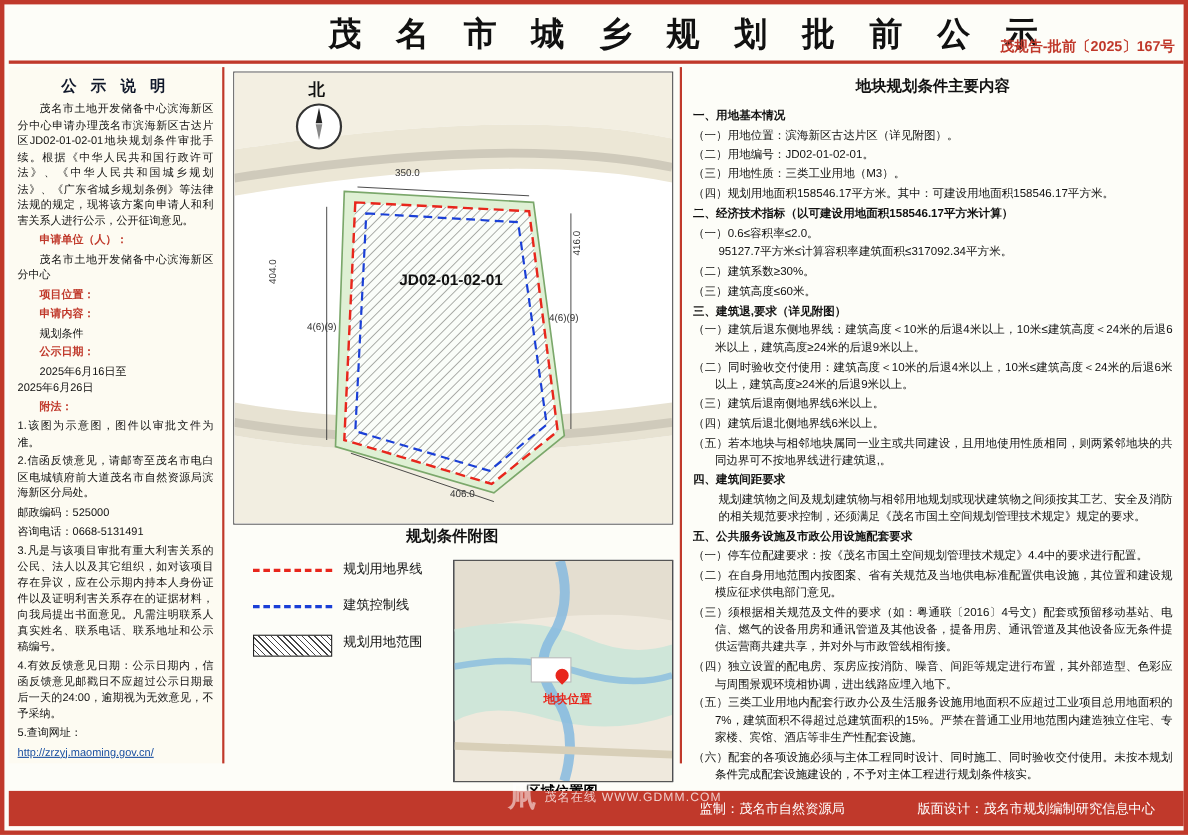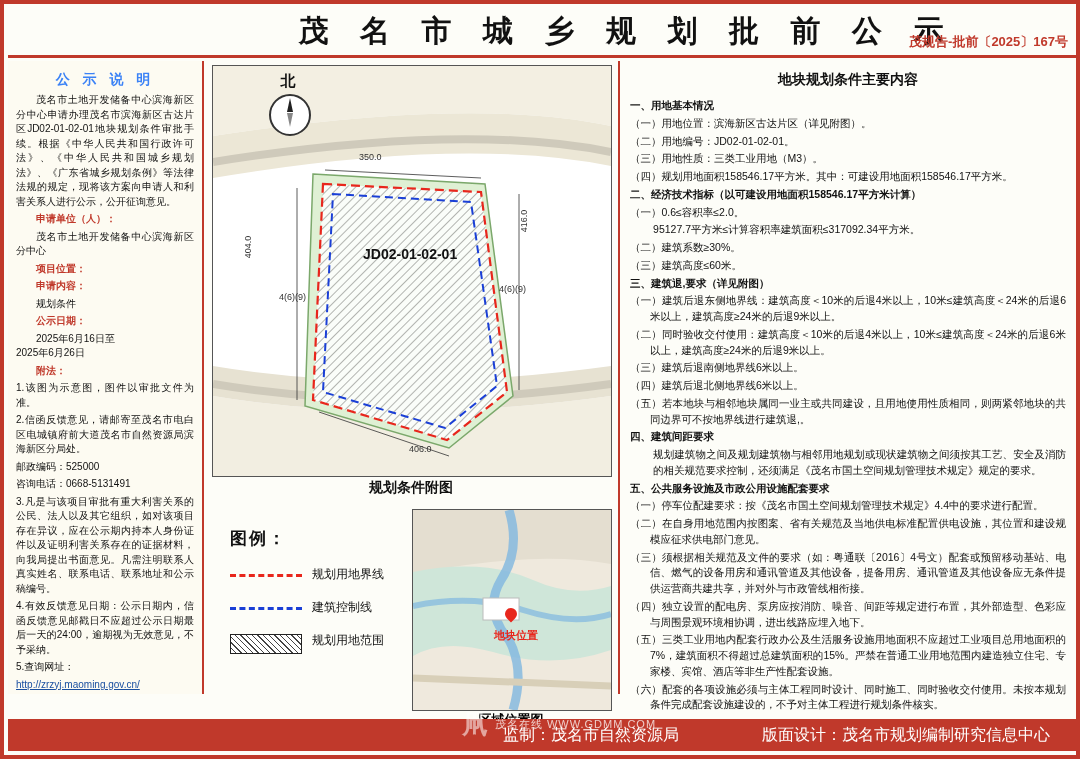--- a/index.html
+++ b/index.html
@@ -38,21 +38,21 @@
   
   .left-col{
     position:absolute;left:4px;top:57px;width:196px;height:633px;
     border-right:2px solid #c0392b;
     box-sizing:border-box;
     padding:4px 8px 4px 8px;
     background:#fdfbf2;
     font-size:10px;line-height:1.45;color:#111;
   }
   .left-title{
-    text-align:center;font-size:14px;font-weight:bold;color:#3b82f6;
+    text-align:center;font-size:14px;font-weight:bold;color:#0f172a;
     letter-spacing:4px;margin:4px 0 4px 0;
     font-family:"DejaVu Serif","Liberation Serif",serif;
   }
   .left-col p{margin:0 0 3px 0;text-indent:2em;text-align:justify;}
   .left-col .nohang{text-indent:0;}
   .sec-head{font-weight:bold;color:#c0392b;margin:3px 0 1px 0;text-indent:0;}
   .sub{margin-left:8px;text-indent:0;}
   .link{color:#1a4fa0;text-decoration:underline;word-break:break-all;}
   
   .mid-col{
@@ -144,22 +144,21 @@
   }
   .right-col p{margin:0 0 2px 0;text-align:justify;}
   .r-h{font-weight:bold;margin:6px 0 2px 0;}
   .r-ind{padding-left:1.9em;text-indent:-1.9em;}
   .r-ind2{padding-left:2.2em;}
   
   .footer{
     position:absolute;left:4px;bottom:4px;width:1068px;height:32px;
     background:#c0392b;color:#fff;
     display:flex;align-items:center;justify-content:flex-end;
-    font-size:16px;
-    gap:17px;
+    font-size:12px;
   }
   .footer span{margin-left:40px;margin-right:26px;}
   .watermark{
     position:absolute;left:440px;bottom:6px;width:230px;height:50px;
     display:flex;align-items:center;justify-content:center;
     color:rgba(255,255,255,0.75);font-size:11px;letter-spacing:1px;
     pointer-events:none;
   }
   .wm-mark{
     font-size:26px;font-weight:bold;color:rgba(255,255,255,0.55);
@@ -246,21 +245,20 @@
       <div class="map-dim" style="left:146px;top:86px;">350.0</div>
       <div class="map-dim" style="left:300px;top:150px;transform:rotate(-90deg);">416.0</div>
       <div class="map-dim" style="left:196px;top:378px;">406.0</div>
       <div class="map-dim" style="left:66px;top:226px;">4(6)(9)</div>
       <div class="map-dim" style="left:286px;top:218px;">4(6)(9)</div>
     </div>
 
     <div class="map-caption">规划条件附图</div>
 
     <div class="legend">
-      <div class="legend-title">图例：</div>
       <div class="legend-row">
         <span class="legend-key">
             <span class="k-red" style="display:block"></span>
           </span>
         <span class="legend-lab">规划用地界线</span>
       </div>
       <div class="legend-row">
         <span class="legend-key">
             <span class="k-blue" style="display:block"></span>
           </span>

